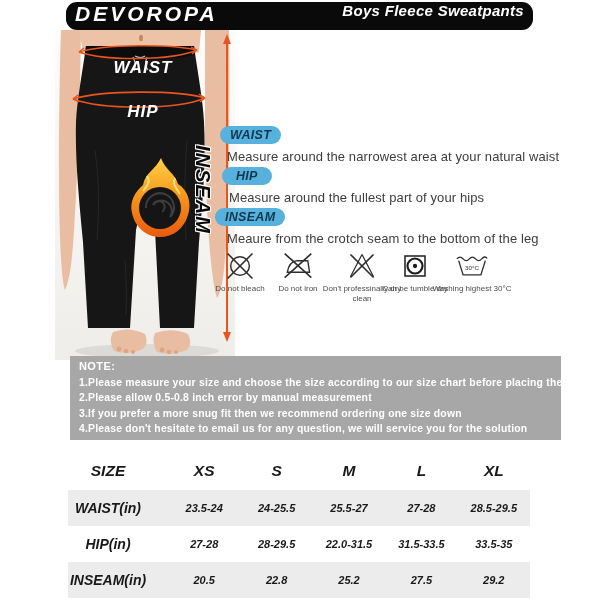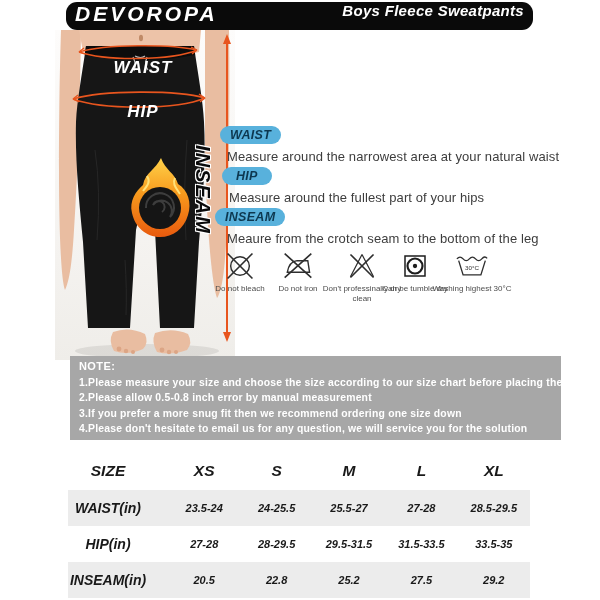--- a/index.html
+++ b/index.html
@@ -200,21 +200,21 @@
       <span class="t-cell val">23.5-24</span>
       <span class="t-cell val">24-25.5</span>
       <span class="t-cell val">25.5-27</span>
       <span class="t-cell val">27-28</span>
       <span class="t-cell val">28.5-29.5</span>
     </div>
     <div class="t-row">
       <span class="t-cell rowlabel">HIP(in)</span>
       <span class="t-cell val">27-28</span>
       <span class="t-cell val">28-29.5</span>
-      <span class="t-cell val">29.5-31.5</span>
+      <span class="t-cell val">22.0-31.5</span>
       <span class="t-cell val">31.5-33.5</span>
       <span class="t-cell val">33.5-35</span>
     </div>
     <div class="t-row band">
       <span class="t-cell rowlabel">INSEAM(in)</span>
       <span class="t-cell val">20.5</span>
       <span class="t-cell val">22.8</span>
       <span class="t-cell val">25.2</span>
       <span class="t-cell val">27.5</span>
       <span class="t-cell val">29.2</span>

